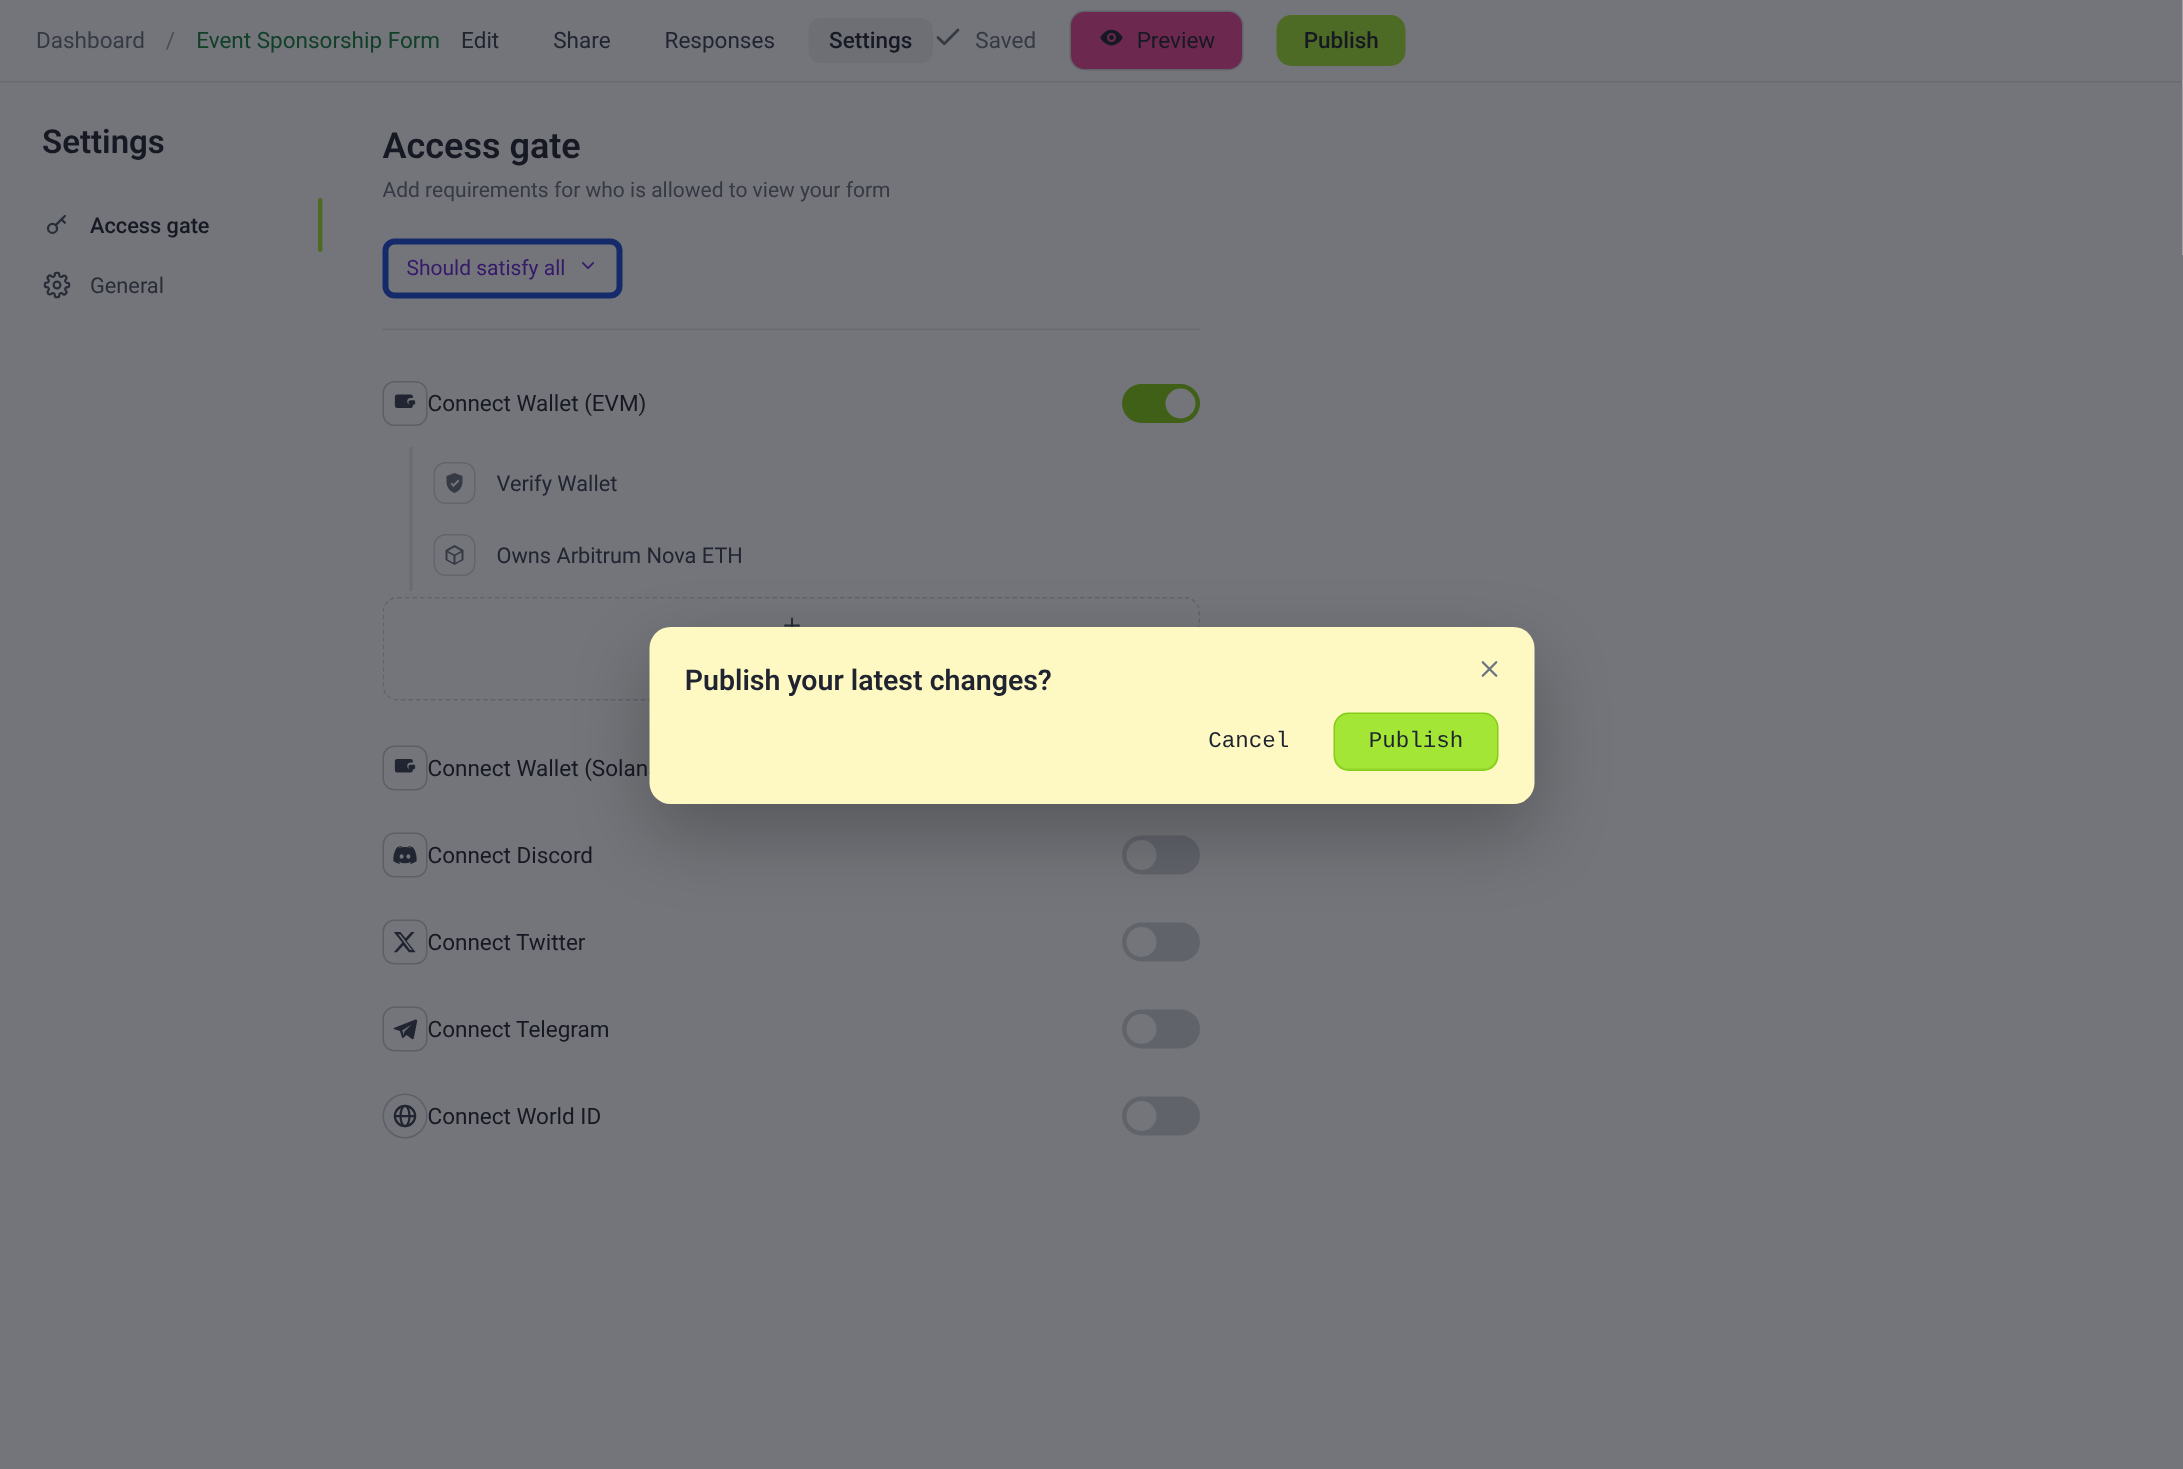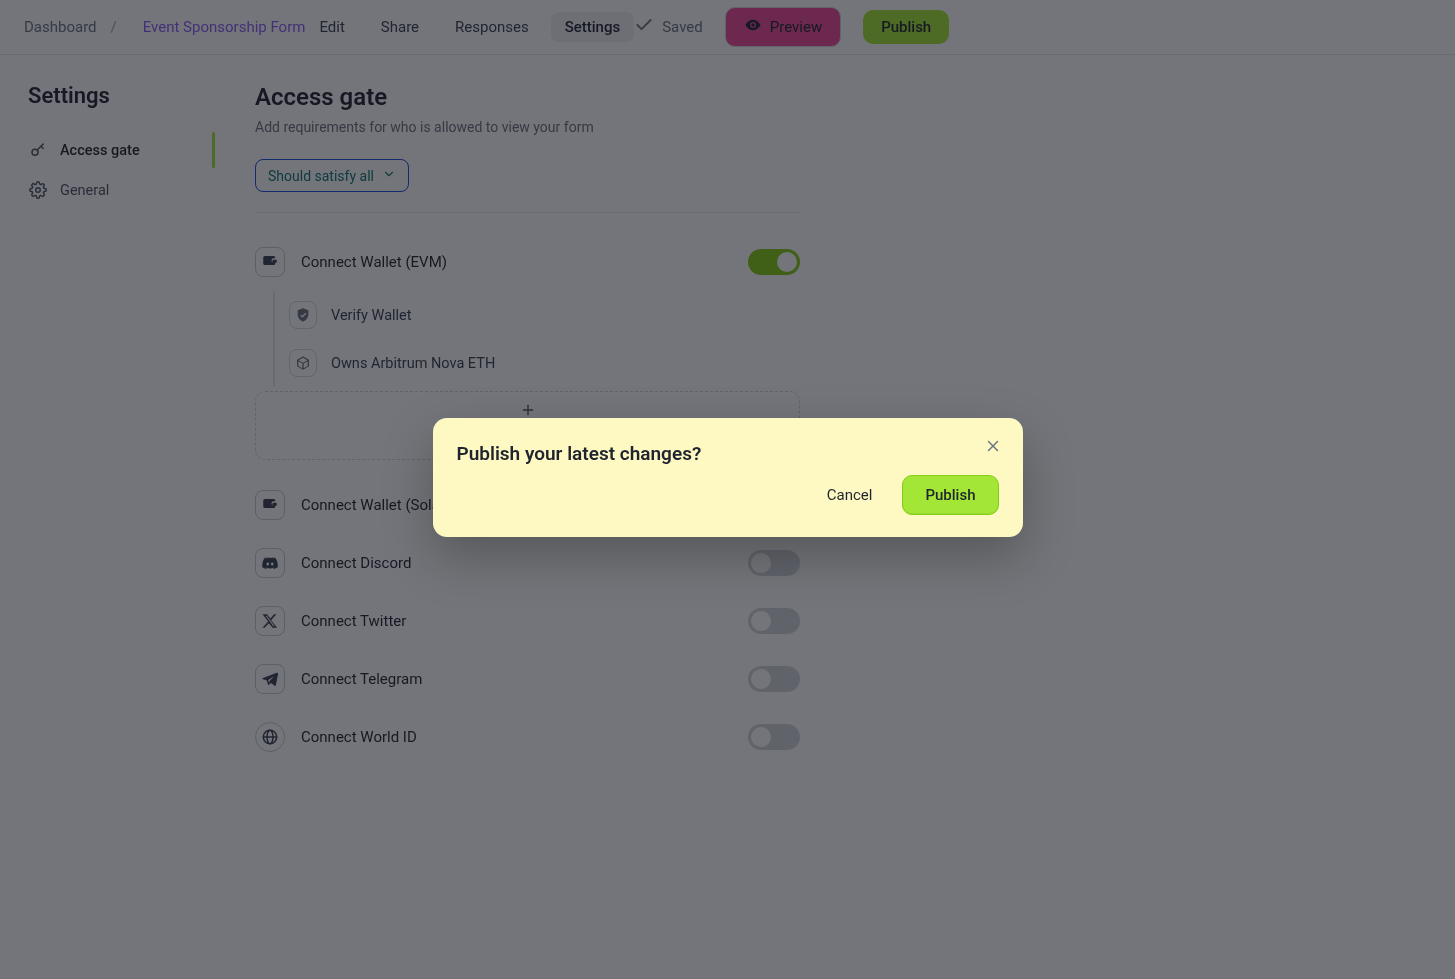--- a/index.html
+++ b/index.html
@@ -17,21 +17,21 @@
     height: 55px;
     border-bottom: 1px solid #e5e7eb;
     display: flex;
     align-items: center;
     padding: 0 24px;
     justify-content: flex-start;
   }
   .crumbs { display: flex; align-items: center; gap: 14px; font-size: 15px; }
   .crumb-dash { color: #6b7280; cursor: pointer; }
   .crumb-sep { color: #9ca3af; }
-  .crumb-name { color: #8b5cf6; margin-left: 12px; }
+  .crumb-name { color: #15803d; }
   .tabs { display: flex; align-items: center; gap: 8px; font-size: 15px; }
   .tab { padding: 6px 14px; border-radius: 8px; color: #374151; cursor: pointer; }
   .tab.active { background: #eef0f3; color: #1f2430; font-weight: 500; }
   .top-actions { display: flex; align-items: center; gap: 22px; }
   .saved { display: flex; align-items: center; gap: 8px; color: #6b7280; font-size: 15px; }
   .saved svg { width: 20px; height: 20px; }
   .btn {
     border-radius: 10px;
     padding: 8px 18px;
     font-size: 15px;
@@ -72,33 +72,33 @@
   }
   .side-item .ico { width: 20px; height: 20px; color: #4b5563; display:flex;align-items:center;justify-content:center;}
   .side-item .ico svg { width: 18px; height: 18px; }
 
   .content { flex: 1; padding: 28px 0 0 40px; }
   .content h1 { font-size: 24px; font-weight: 600; margin-bottom: 8px; }
   .content .sub { font-size: 14px; color: #6b7280; margin-bottom: 24px; }
 
   .dd {
     display: inline-flex; align-items: center; gap: 8px;
-    border: 1px solid #1d4ed8; border-radius: 8px;
-    padding: 7px 12px; font-size: 14px; color: #0f766e;
+    border: 4px solid #1d4ed8; border-radius: 8px;
+    padding: 7px 12px; font-size: 14px; color: #6d28d9;
     cursor: pointer; background: #fff;
   }
   .dd svg { width: 14px; height: 14px; }
 
   .divider { height: 1px; background: #e5e7eb; width: 545px; margin: 20px 0; }
 
   .gate-row {
     display: flex; align-items: center; justify-content: space-between;
     width: 545px; padding: 14px 0;
   }
-  .gate-left { display: flex; align-items: center; gap: 16px; }
+  .gate-left { display: flex; align-items: center; }
   .gate-icon {
     width: 30px; height: 30px;
     border: 1.5px solid #c7cad1;
     border-radius: 8px;
     display: flex; align-items: center; justify-content: center;
     color: #374151;
   }
   .gate-icon.circle { border-radius: 50%; }
   .gate-icon svg { width: 18px; height: 18px; }
   .gate-label { font-size: 15px; color: #1f2430; }
@@ -156,21 +156,21 @@
     position: relative;
   }
   .modal h3 { font-size: 19px; font-weight: 600; margin-bottom: 10px; }
   .modal p { font-size: 14.5px; color: #4b5563; margin-bottom: 26px; }
   .modal-close {
     position: absolute; top: 16px; right: 16px;
     width: 28px; height: 28px; display:flex;align-items:center;justify-content:center;
     color: #6b7280; cursor: pointer; border-radius: 6px;
   }
   .modal-close svg { width: 18px; height: 18px; }
-  .modal-actions { display: flex; justify-content: flex-end; gap: 14px; }
+  .modal-actions { display: flex; justify-content: flex-end; gap: 14px; font-family: Liberation Mono, monospace; }
   .btn-ghost { background: transparent; color: #1f2430; padding: 8px 16px; }
   .btn-primary2 {
     background: #a3e635; color: #1f2430; font-weight: 500;
     border: 1px solid #84cc16;
     border-radius: 10px; padding: 10px 22px;
     box-shadow: inset 0 -1px 0 rgba(0,0,0,.05);
   }
 </style>
 </head>
 <body>

